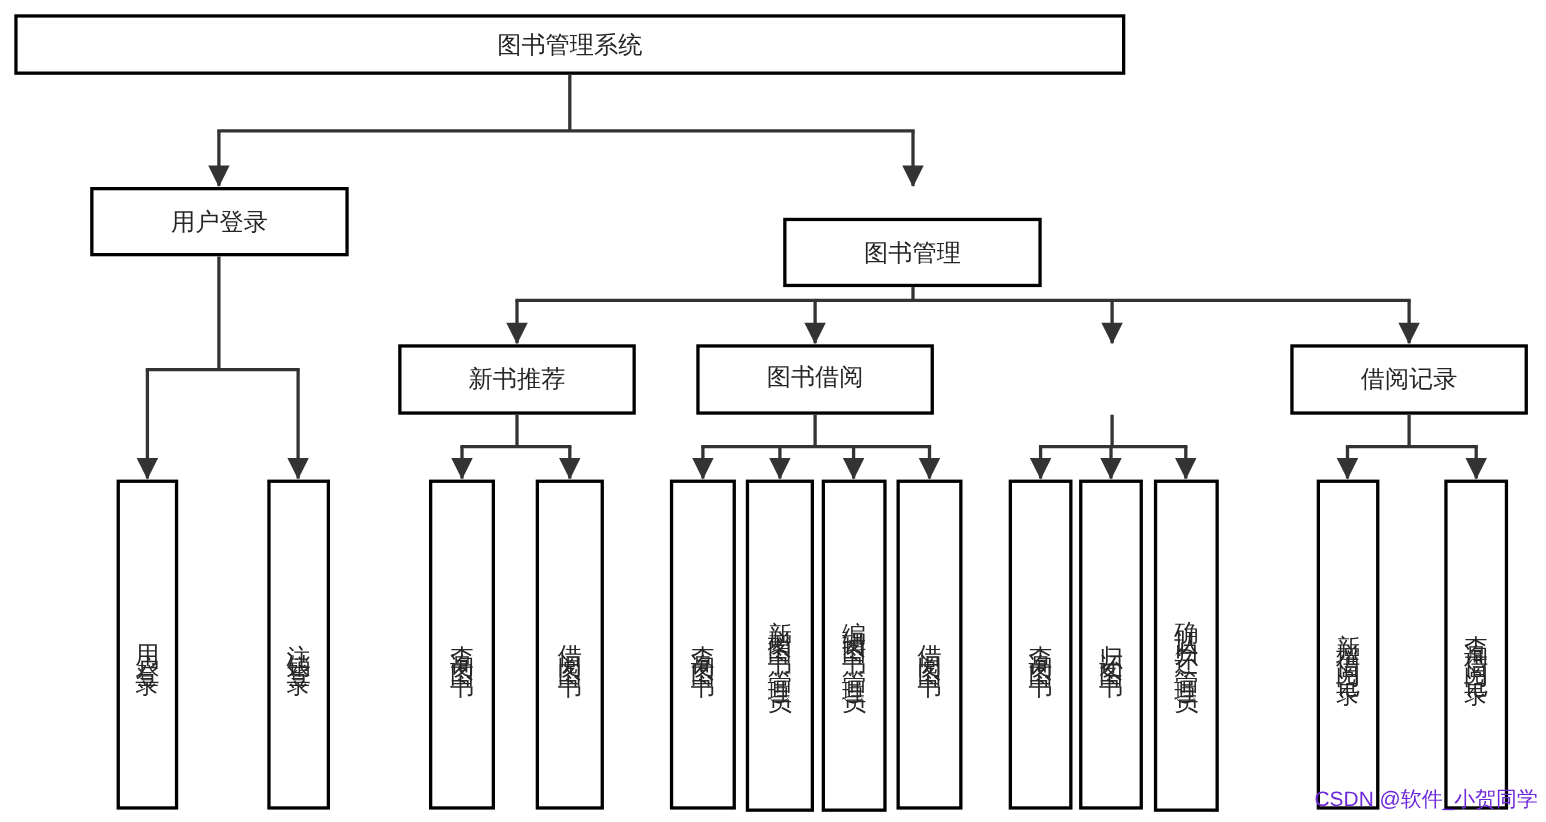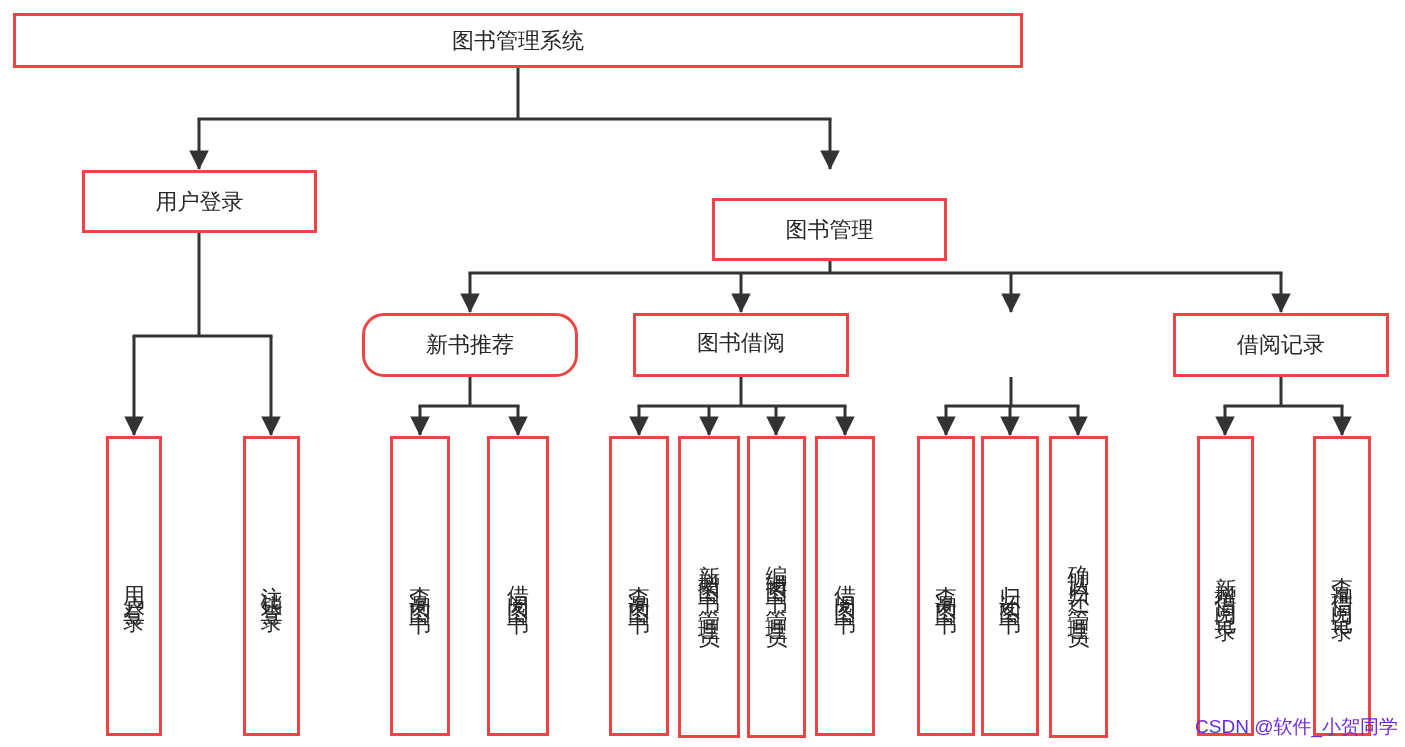--- a/index.html
+++ b/index.html
@@ -12,21 +12,21 @@
     overflow: hidden;
   }
   #connectors {
     position: absolute;
     left: 0; top: 0;
     pointer-events: none;
   }
   .box {
     position: absolute;
     box-sizing: border-box;
-    border: 3px solid #ef4444;
+    border: 3px solid #000000;
     background: #ffffff;
     display: flex;
     align-items: center;
     justify-content: center;
     color: #262626;
     font-size: 22px;
     line-height: 1;
     text-align: center;
   }
   .vbox {
@@ -95,21 +95,21 @@
       <line x1="1225" y1="406" x2="1225" y2="435"></line>
       <line x1="1342" y1="406" x2="1342" y2="435"></line>
     </g>
   </svg>
 
   <div class="box" style="left:13px; top:13px; width:1010px; height:55px;">图书管理系统</div>
 
   <div class="box" style="left:82px; top:170px; width:235px; height:63px;">用户登录</div>
   <div class="box" style="left:712px; top:170px; width:235px; height:63px;margin-top:28px;">图书管理</div>
 
-  <div class="box" style="left:362px; top:313px; width:216px; height:64px;border-radius:22px;">新书推荐</div>
+  <div class="box" style="left:362px; top:313px; width:216px; height:64px;">新书推荐</div>
   <div class="box" style="left:633px; top:313px; width:216px; height:64px;font-family:Liberation Mono, monospace;">图书借阅</div>
   <div class="box" style="left:1173px; top:313px; width:216px; height:64px;">借阅记录</div>
 
   <div class="box vbox" style="left:106px; top:436px; width:56px; height:300px;">用户登录</div>
   <div class="box vbox" style="left:243px; top:436px; width:57px; height:300px;">注销登录</div>
 
   <div class="box vbox" style="left:390px; top:436px; width:60px; height:300px;">查询图书</div>
   <div class="box vbox" style="left:487px; top:436px; width:62px; height:300px;">借阅图书</div>
 
   <div class="box vbox" style="left:609px; top:436px; width:60px; height:300px;">查询图书</div>

